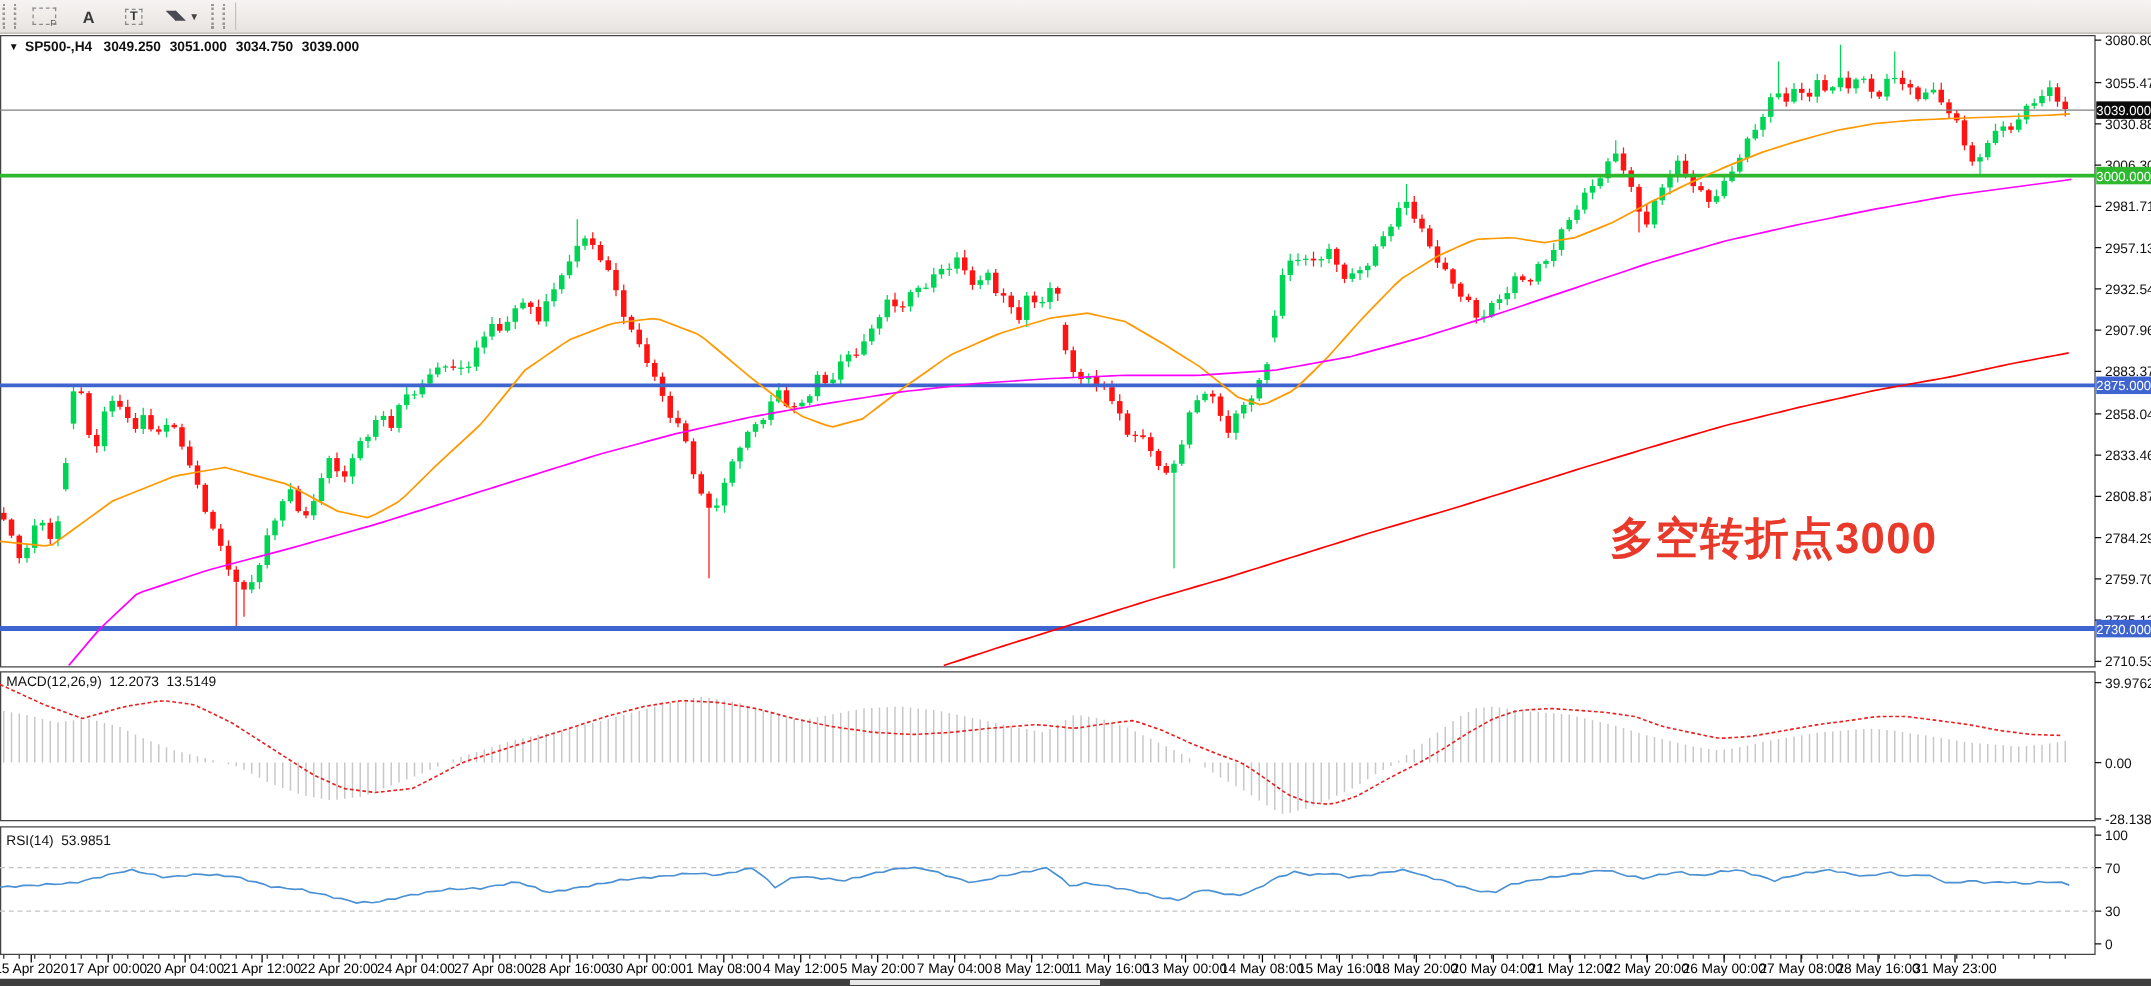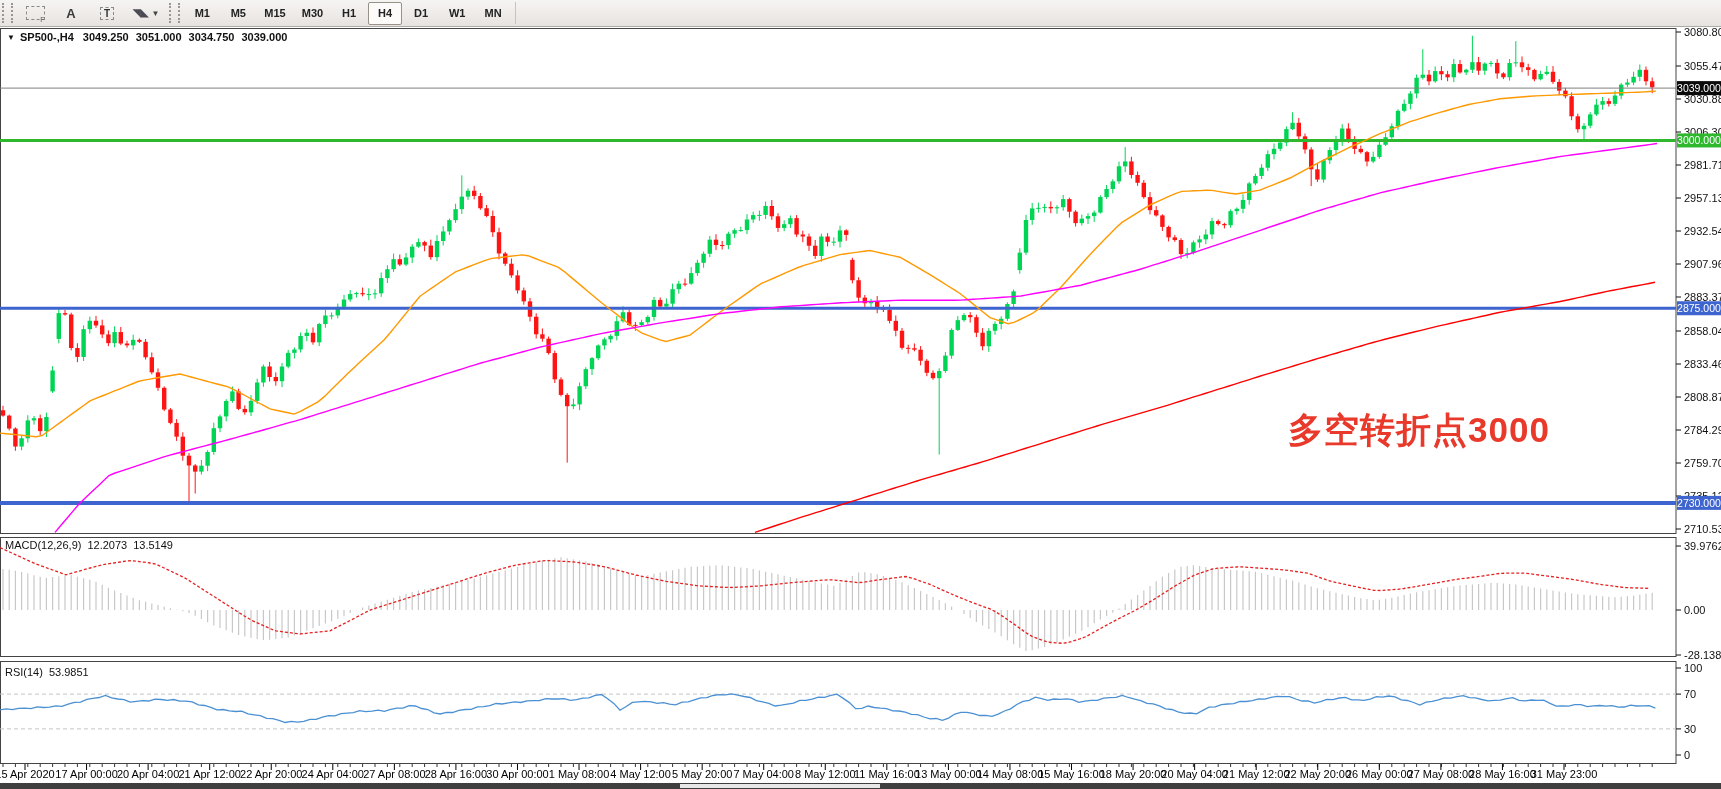--- a/index.html
+++ b/index.html
@@ -43,31 +43,20 @@
       <span style="font:bold 13px 'Liberation Sans',sans-serif;color:#3a3a3a">A</span>
     </div>
     <div class="tbtn">
       <span class="icon-t">T</span>
     </div>
     <div class="tbtn">
       <span class="arr">◥◣</span>
       <span class="caret">▼</span>
     </div>
     <div class="grip"></div>
-    <div id="tf-buttons" style="display:flex;align-items:center">
-        <div class="tbtn">M1</div>
-        <div class="tbtn">M5</div>
-        <div class="tbtn">M15</div>
-        <div class="tbtn">M30</div>
-        <div class="tbtn">H1</div>
-        <div class="tbtn active">H4</div>
-        <div class="tbtn">D1</div>
-        <div class="tbtn">W1</div>
-        <div class="tbtn">MN</div>
-      </div>
     <div class="vsep"></div>
   </div>
 
   <svg id="chart" width="1721" height="789" style="position:absolute;top:0;left:0">
 
     <rect x="0.5" y="28.5" width="1675.5" height="505" fill="#ffffff" stroke="#444" stroke-width="1"></rect>
     <rect x="0.5" y="537.5" width="1675.5" height="119" fill="#ffffff" stroke="#444" stroke-width="1"></rect>
     <rect x="0.5" y="661.5" width="1675.5" height="102" fill="#ffffff" stroke="#444" stroke-width="1"></rect>
 
     <g id="gen">

